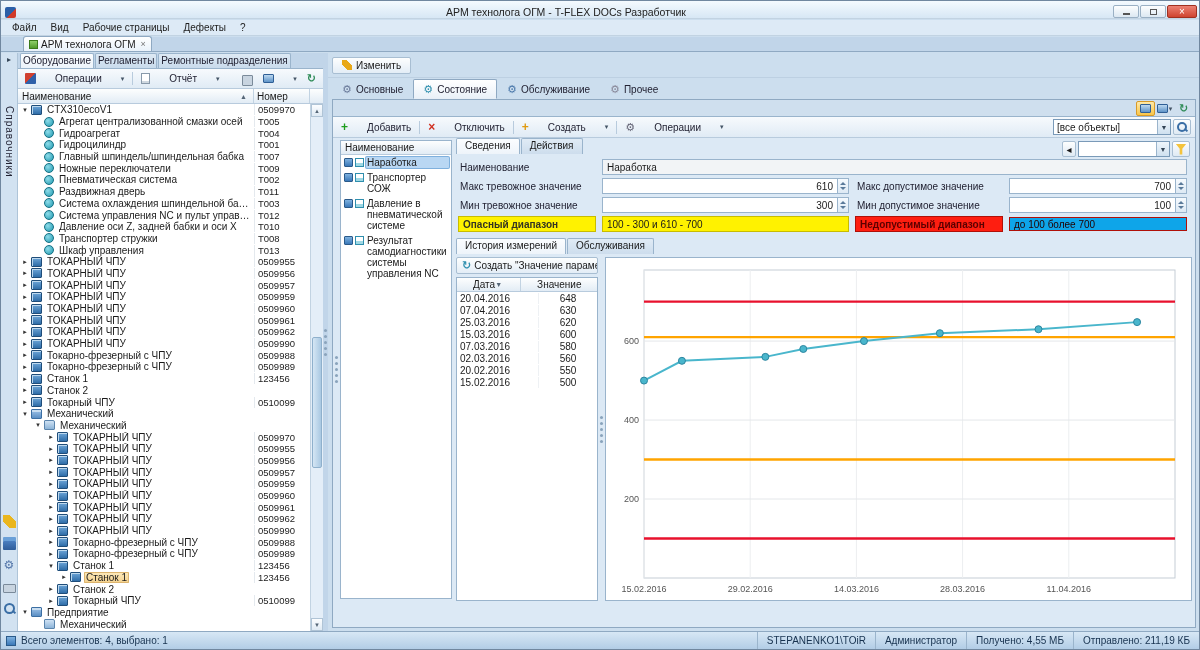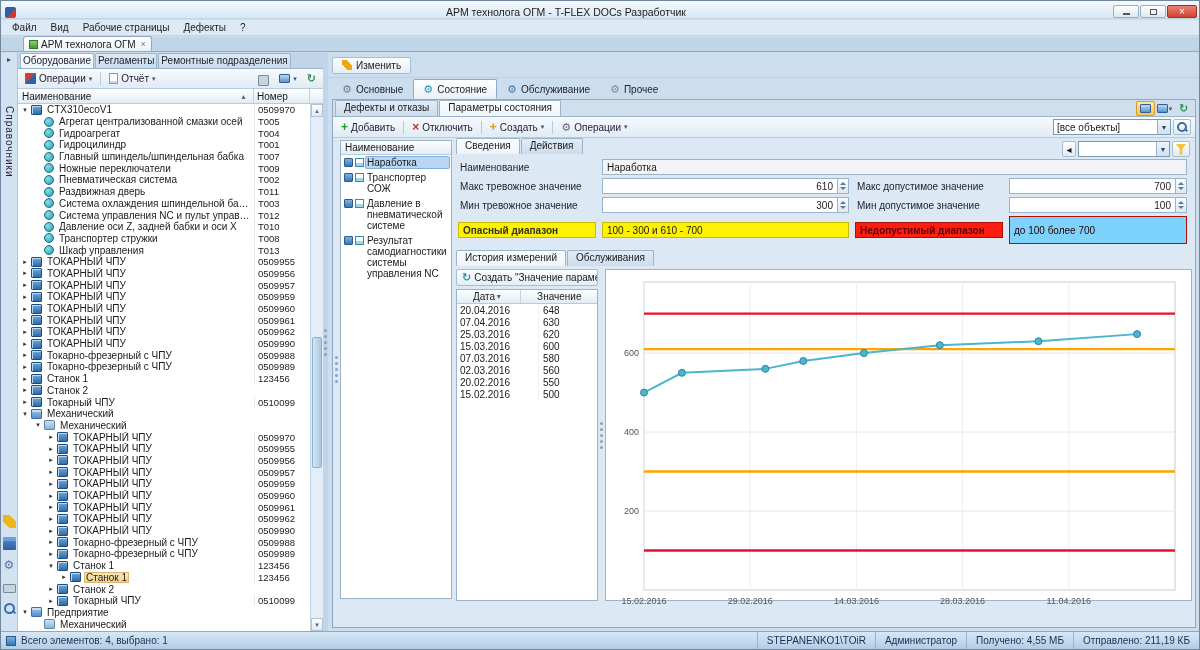--- a/index.html
+++ b/index.html
@@ -32,21 +32,21 @@
 .ic-gearch{font-size:12px;color:#5577aa;line-height:13px;text-align:center}
 .ic-printer{background:#c8d4e0;height:9px;margin-top:3px;border:1px solid #7a8a9a;border-radius:1px}
 .ic-mag::before{content:"";position:absolute;left:1px;top:1px;width:7px;height:7px;border:2px solid #3a6ea5;border-radius:50%}
 .ic-mag::after{content:"";position:absolute;left:9px;top:9px;width:4px;height:2px;background:#3a6ea5;transform:rotate(45deg)}
 
 .equip{width:305px;flex:none;display:flex;flex-direction:column;background:#ccdeee}
 .etabs{height:16px;display:flex;align-items:flex-end;padding-left:2px;background:#c1d5e9;border-bottom:1px solid #9ab4cc}
 .etab{height:15px;padding:1px 2px;background:linear-gradient(#dde9f4,#c9dbec);border:1px solid #9ab4cc;border-bottom:none;border-radius:2px 2px 0 0;margin-right:1px;color:#223}
 .etab.active{background:linear-gradient(#fbfdff,#ecf3fa)}
 .etoolbar{height:20px;background:linear-gradient(#f7fafd,#e0ebf5);border-bottom:1px solid #b8cbdd;display:flex;align-items:center;padding:0 3px;gap:2px}
-.tbtn{display:flex;align-items:center;gap:3px;padding:1px 4px;border-radius:2px;color:#223}
+.tbtn{display:flex;align-items:center;gap:19px;padding:1px 4px;border-radius:2px;color:#223}
 .arrow{font-size:7px;color:#456}
 .tsep{width:1px;height:13px;background:#b8cbdd;margin:0 2px}
 .sp{flex:1}
 .ic-opred{width:11px;height:11px;background:linear-gradient(135deg,#d04030 50%,#3060a8 50%);border-radius:1px}
 .ic-report{width:9px;height:11px;background:#fff;border:1px solid #8899aa;box-shadow:inset 0 -2px 0 #cfd8e0}
 .ic-monitor{width:11px;height:9px;background:linear-gradient(#bcd8f0,#5f94c8);border:1px solid #2f5f96;border-radius:1px}
 .ic-refresh{color:#2e8b57;font-weight:bold;font-size:11px;line-height:11px}
 .gridhead{height:15px;display:flex;background:linear-gradient(#fdfefe,#e2ecf5);border-bottom:1px solid #b8cbdd;align-items:center}
 .gh-name{flex:1;padding:0 4px;display:flex;align-items:center;border-right:1px solid #c2d3e2;height:100%}
 .gh-num{width:56px;padding:0 3px;height:100%;display:flex;align-items:center;border-right:1px solid #c2d3e2}
@@ -117,34 +117,34 @@
 .fld{height:16px;background:#fff;border:1px solid #9ab4cc;display:flex;align-items:center}
 .fld .val{flex:1;padding:0 4px;overflow:hidden;white-space:nowrap}
 .fld .val.num{text-align:right}
 .fld.ro{background:#f2f4f6}
 .spin{width:11px;height:100%;border-left:1px solid #9ab4cc;background:linear-gradient(#f6fafe,#dde9f4);display:flex;flex-direction:column;align-items:center;justify-content:center;gap:2px}
 .tup{width:0;height:0;border-left:3px solid transparent;border-right:3px solid transparent;border-bottom:3px solid #5a7a9a}
 .tdn{width:0;height:0;border-left:3px solid transparent;border-right:3px solid transparent;border-top:3px solid #5a7a9a}
 .ylab{background:#fff200;border:1px solid #c8bc00;height:16px;display:flex;align-items:center;padding:0 4px;font-weight:bold;color:#332}
 .yfld{background:#fff200;border:1px solid #c8bc00;height:16px;display:flex;align-items:center;padding:0 4px}
 .rlab{background:#fe1e10;border:1px solid #b01008;height:16px;display:flex;align-items:center;padding:0 4px;font-weight:bold;color:#5c0000}
-.rfld{background:#7dd3fc;border:1px solid #b01008;height:28px;display:flex;align-items:center;padding:0 4px;color:#200}
+.rfld{background:#0ea5e9;border:1px solid #b01008;height:14px;display:flex;align-items:center;padding:0 4px;color:#200}
 .histtabs{height:16px;display:flex;align-items:flex-end}
 .histbox{flex:1;display:flex;min-height:0;padding-top:3px}
 .histleft{width:142px;flex:none;display:flex;flex-direction:column}
 .createbtn{height:17px;display:flex;align-items:center;gap:3px;padding:0 5px;background:linear-gradient(#fdfefe,#e3edf6);border:1px solid #a8bed2;border-radius:2px;white-space:nowrap;overflow:hidden}
 .ic-loop{color:#2f8fae;font-weight:bold;font-size:11px;line-height:11px}
 .htable{flex:1;background:#fff;border:1px solid #9ab4cc;margin-top:3px;display:flex;flex-direction:column;overflow:hidden}
 .hhead{height:14px;display:flex;background:linear-gradient(#fdfefe,#e2ecf5);border-bottom:1px solid #b8cbdd;flex:none}
 .hh{padding:0 16px;display:flex;align-items:center;border-right:1px solid #c2d3e2}
 .hh.date{width:82px}
 .hh.valc{flex:1;border-right:none}
 .hrow{height:12px;display:flex;align-items:center;flex:none}
 .hdate{width:82px;padding:0 3px;border-right:1px solid #eef1f4}
-.hval{flex:1;text-align:left;padding:9px 4px}
+.hval{flex:1;text-align:center;padding:9px 4px}
 .hstrip{width:7px;flex:none;display:flex;align-items:center;justify-content:center}
 .chartpanel{flex:1;background:#fff;border:1px solid #9ab4cc;margin:0 1px 0 0;min-width:0;position:relative}
 
 .statusbar{position:absolute;left:0;bottom:0;right:0;height:18px;background:linear-gradient(#d7e7f5,#b2cde6);border-top:1px solid #8fa9c2;display:flex;align-items:center;color:#17324f}
 .sb-ico{width:10px;height:10px;background:linear-gradient(#7fb2e0,#3a78b8);border:1px solid #2a5a8a;margin:0 5px;flex:none}
 .sbseg{padding:0 9px;border-left:1px solid #9ab4cc;height:100%;display:flex;align-items:center}
 </style>
 </head>
 <body>
 
@@ -677,24 +677,20 @@
             <span>Обслуживание</span>
           </span>
           <span class="mtab">
             <span class="mico misc-icon">⚙</span>
             <span>Прочее</span>
           </span>
         </div>
 
       <div class="content">
         <div class="subrow">
-          <div id="subTabs" style="display:flex;align-items:flex-end">
-              <span class="stab">Дефекты и отказы</span>
-              <span class="stab active">Параметры состояния</span>
-            </div>
           <span class="sp"></span>
           <span class="iconbtn hl">
               <span class="ic-monitor"></span>
             </span>
           <span class="iconbtn">
               <span class="ic-monitor"></span>
               <span class="arrow">▾</span>
             </span>
           <span class="iconbtn">
               <span class="ic-refresh">↻</span>

